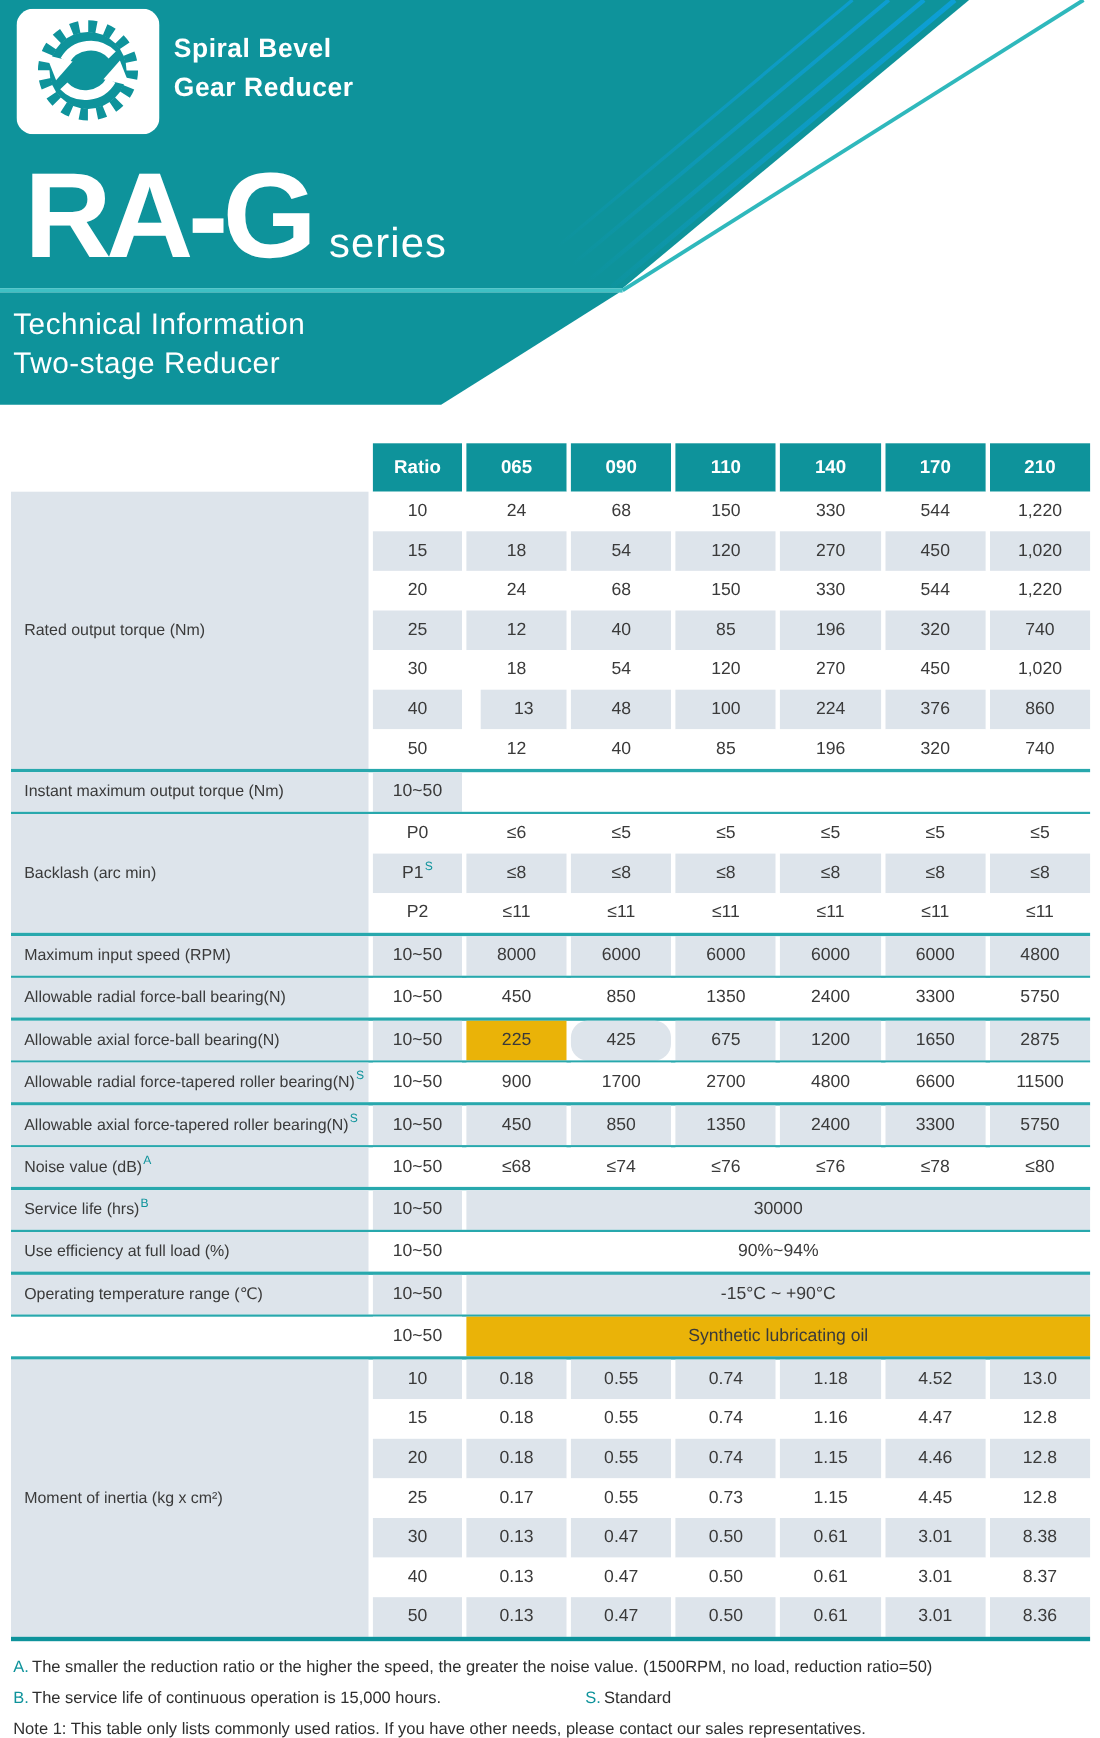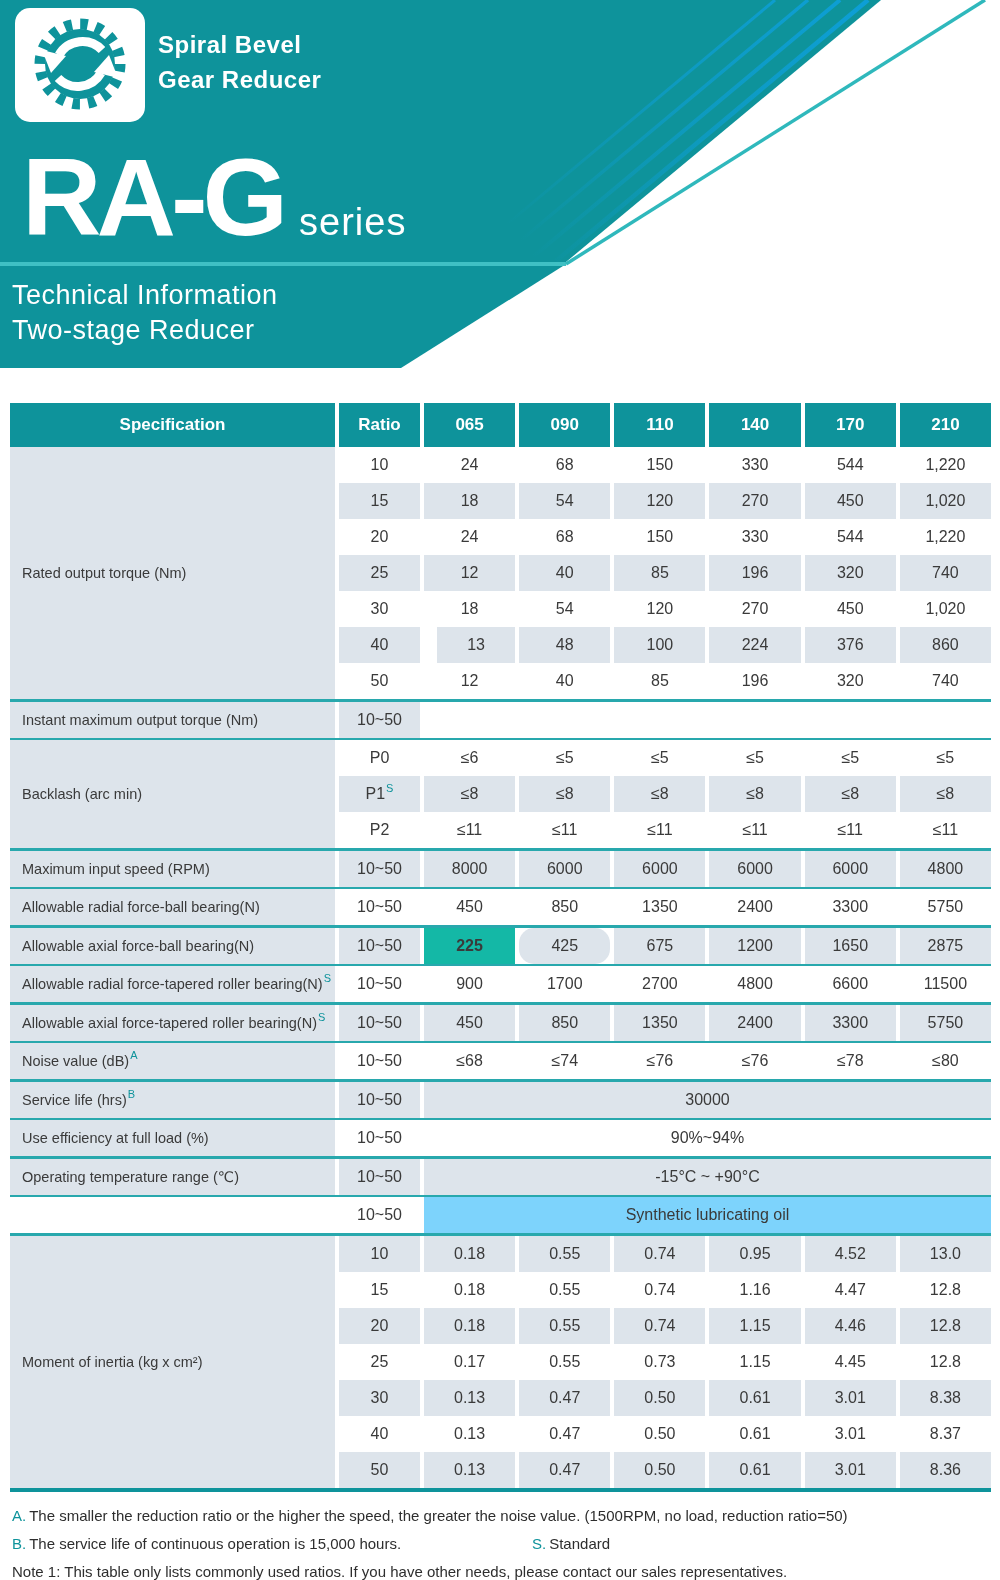--- a/index.html
+++ b/index.html
@@ -104,21 +104,20 @@
       <span id="series-suffix">series</span>
     </div>
 
     <div class="banner-text" id="subtitle-block">
       <div>Technical Information</div>
       <div>Two-stage Reducer</div>
     </div>
   </div>
 
   <div id="spec-table" style="grid-template-rows: 44px 36px 36px 36px 36px 36px 36px 36px 2.5px 36px 2.5px 36px 36px 36px 2.5px 36px 2.5px 36px 2.5px 36px 2.5px 36px 2.5px 36px 2.5px 36px 2.5px 36px 2.5px 36px 2.5px 36px 2.5px 36px 2.5px 36px 36px 36px 36px 36px 36px 36px 4px;">
-      <div class="cell head" style="grid-area: 1 / 1;">Specification</div>
       <div class="cell head" style="grid-area: 1 / 2;">Ratio</div>
       <div class="cell head" style="grid-area: 1 / 3;">065</div>
       <div class="cell head" style="grid-area: 1 / 4;">090</div>
       <div class="cell head" style="grid-area: 1 / 5;">110</div>
       <div class="cell head" style="grid-area: 1 / 6;">140</div>
       <div class="cell head" style="grid-area: 1 / 7;">170</div>
       <div class="cell head" style="grid-area: 1 / 8;">210</div>
       <div class="cell spec" style="grid-area: 2 / 1 / span 7;">Rated output torque (Nm)</div>
       <div class="cell " style="grid-area: 2 / 2; background: rgb(255, 255, 255);">10</div>
       <div class="cell " style="grid-area: 2 / 3; background: rgb(255, 255, 255);">24</div>
@@ -209,21 +208,21 @@
       <div class="cell " style="grid-area: 18 / 2; background: rgb(255, 255, 255);">10~50</div>
       <div class="cell " style="grid-area: 18 / 3; background: rgb(255, 255, 255);">450</div>
       <div class="cell " style="grid-area: 18 / 4; background: rgb(255, 255, 255);">850</div>
       <div class="cell " style="grid-area: 18 / 5; background: rgb(255, 255, 255);">1350</div>
       <div class="cell " style="grid-area: 18 / 6; background: rgb(255, 255, 255);">2400</div>
       <div class="cell " style="grid-area: 18 / 7; background: rgb(255, 255, 255);">3300</div>
       <div class="cell " style="grid-area: 18 / 8; background: rgb(255, 255, 255);">5750</div>
       <div class="cell rule" style="grid-area: 19 / 1 / auto / -1; background: rgb(40, 168, 173);"></div>
       <div class="cell spec" style="grid-area: 20 / 1 / span 1;">Allowable axial force-ball bearing(N)</div>
       <div class="cell " style="grid-area: 20 / 2; background: rgb(221, 228, 235);">10~50</div>
-      <div class="cell " style="grid-area: 20 / 3; background: #14b8a6; font-weight: bold;">225</div>
+      <div class="cell " style="grid-area: 20 / 3; background: #eab308;">225</div>
       <div class="cell " style="grid-area: 20 / 4; background: rgb(221, 228, 235); border-radius: 15px;">425</div>
       <div class="cell " style="grid-area: 20 / 5; background: rgb(221, 228, 235);">675</div>
       <div class="cell " style="grid-area: 20 / 6; background: rgb(221, 228, 235);">1200</div>
       <div class="cell " style="grid-area: 20 / 7; background: rgb(221, 228, 235);">1650</div>
       <div class="cell " style="grid-area: 20 / 8; background: rgb(221, 228, 235);">2875</div>
       <div class="cell rule" style="grid-area: 21 / 1 / auto / -1; background: rgb(40, 168, 173);"></div>
       <div class="cell spec" style="grid-area: 22 / 1 / span 1;">Allowable radial force-tapered roller bearing(N)<span class="sup">S</span></div>
       <div class="cell " style="grid-area: 22 / 2; background: rgb(255, 255, 255);">10~50</div>
       <div class="cell " style="grid-area: 22 / 3; background: rgb(255, 255, 255);">900</div>
       <div class="cell " style="grid-area: 22 / 4; background: rgb(255, 255, 255);">1700</div>
@@ -256,28 +255,28 @@
       <div class="cell rule" style="grid-area: 29 / 1 / auto / -1; background: rgb(40, 168, 173);"></div>
       <div class="cell spec" style="grid-area: 30 / 1 / span 1;">Use efficiency at full load (%)</div>
       <div class="cell " style="grid-area: 30 / 2; background: rgb(255, 255, 255);">10~50</div>
       <div class="cell " style="grid-area: 30 / 3 / auto / 9; background: rgb(255, 255, 255);">90%~94%</div>
       <div class="cell rule" style="grid-area: 31 / 1 / auto / -1; background: rgb(40, 168, 173);"></div>
       <div class="cell spec" style="grid-area: 32 / 1 / span 1; text-align: center;">Operating temperature range (℃)</div>
       <div class="cell " style="grid-area: 32 / 2; background: rgb(221, 228, 235);">10~50</div>
       <div class="cell " style="grid-area: 32 / 3 / auto / 9; background: rgb(221, 228, 235);">-15°C ~ +90°C</div>
       <div class="cell rule" style="grid-area: 33 / 1 / auto / -1; background: rgb(40, 168, 173);"></div>
       <div class="cell " style="grid-area: 34 / 2; background: rgb(255, 255, 255);">10~50</div>
-      <div class="cell " style="grid-area: 34 / 3 / auto / 9; background: #7dd3fc;">Synthetic lubricating oil</div>
+      <div class="cell " style="grid-area: 34 / 3 / auto / 9; background: #eab308;">Synthetic lubricating oil</div>
       <div class="cell rule" style="grid-area: 35 / 1 / auto / -1; background: rgb(40, 168, 173);"></div>
       <div class="cell spec" style="grid-area: 36 / 1 / span 7;">Moment of inertia (kg x cm²)</div>
       <div class="cell " style="grid-area: 36 / 2; background: rgb(221, 228, 235);">10</div>
       <div class="cell " style="grid-area: 36 / 3; background: rgb(221, 228, 235);">0.18</div>
       <div class="cell " style="grid-area: 36 / 4; background: rgb(221, 228, 235);">0.55</div>
       <div class="cell " style="grid-area: 36 / 5; background: rgb(221, 228, 235);">0.74</div>
-      <div class="cell " style="grid-area: 36 / 6; background: rgb(221, 228, 235);">0.95</div>
+      <div class="cell " style="grid-area: 36 / 6; background: rgb(221, 228, 235);">1.18</div>
       <div class="cell " style="grid-area: 36 / 7; background: rgb(221, 228, 235);">4.52</div>
       <div class="cell " style="grid-area: 36 / 8; background: rgb(221, 228, 235);">13.0</div>
       <div class="cell " style="grid-area: 37 / 2; background: rgb(255, 255, 255);">15</div>
       <div class="cell " style="grid-area: 37 / 3; background: rgb(255, 255, 255);">0.18</div>
       <div class="cell " style="grid-area: 37 / 4; background: rgb(255, 255, 255);">0.55</div>
       <div class="cell " style="grid-area: 37 / 5; background: rgb(255, 255, 255);">0.74</div>
       <div class="cell " style="grid-area: 37 / 6; background: rgb(255, 255, 255);">1.16</div>
       <div class="cell " style="grid-area: 37 / 7; background: rgb(255, 255, 255);">4.47</div>
       <div class="cell " style="grid-area: 37 / 8; background: rgb(255, 255, 255);">12.8</div>
       <div class="cell " style="grid-area: 38 / 2; background: rgb(221, 228, 235);">20</div>

